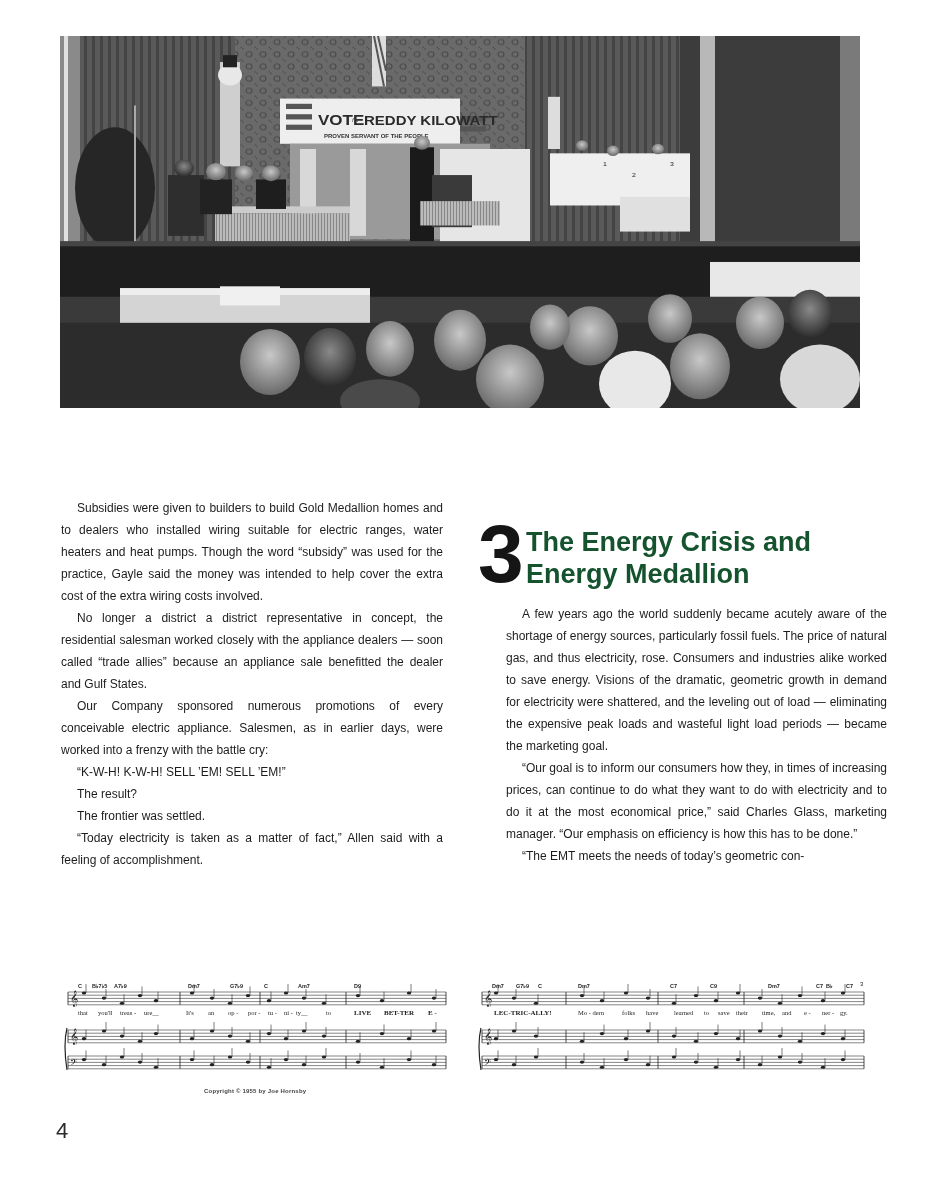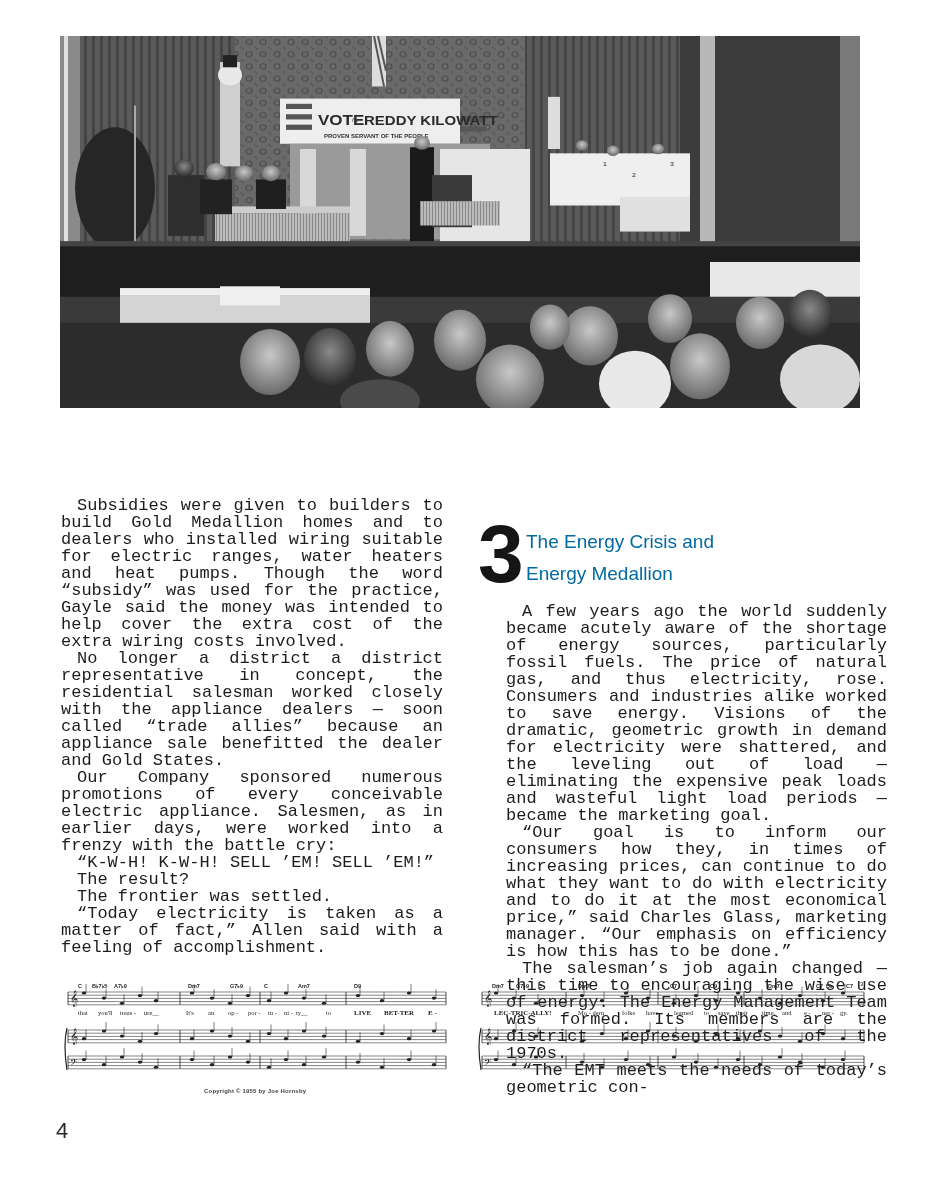--- a/index.html
+++ b/index.html
@@ -4,29 +4,29 @@
 <style>
   html, body { margin: 0; padding: 0; background: #ffffff; }
   body { width: 928px; height: 1200px; position: relative; overflow: hidden; font-family: "Liberation Sans", sans-serif; color: #1c1c1c; }
 
   
   .photo { position: absolute; left: 60px; top: 36px; width: 800px; height: 372px; background: #3a3a3a; overflow: hidden; }
   .photo svg { display: block; width: 100%; height: 100%; }
   .banner-text { font-family: "Liberation Sans", sans-serif; font-weight: bold; }
 
   
-  .col { position: absolute; font-size: 17px; line-height: 17px; text-align: justify; font-family: Liberation Mono, monospace; }
+  .col { position: absolute; font-size: 12px; line-height: 22px; text-align: justify; }
   .col-left { left: 61px; top: 497px; width: 382px; }
   .col-right { left: 506px; top: 603px; width: 381px; }
   .col p { margin: 0; text-indent: 16px; }
 
   
   .chapter { position: absolute; left: 478px; top: 524px; width: 390px; height: 68px; }
   .chapter-num { position: absolute; left: 0; top: -11px; font-size: 82px; font-weight: bold; line-height: 82px; color: #151515; letter-spacing: -2px; }
-  .chapter-title { position: absolute; left: 48px; top: 2px; font-size: 19px; line-height: 32px; font-weight: normal; color: #0369a1; white-space: nowrap; }
+  .chapter-title { position: absolute; left: 48px; top: 2px; font-size: 27px; line-height: 32px; font-weight: bold; color: #14532d; white-space: nowrap; }
 
   
   .music { position: absolute; }
   .music-left { left: 64px; top: 982px; width: 384px; height: 102px; }
   .music-right { left: 478px; top: 982px; width: 388px; height: 104px; }
   .music svg { width: 100%; height: 100%; display: block; }
   .chord { font-size: 5.5px; font-family: "Liberation Sans", sans-serif; font-weight: bold; fill: #222; }
   .lyric { font-size: 6.5px; font-family: "Liberation Serif", serif; fill: #222; }
   .lyric-b { font-size: 7px; font-family: "Liberation Serif", serif; font-weight: bold; fill: #222; }
   .copyright { position: absolute; left: 204px; top: 1088px; font-size: 6px; color: #444; font-weight: bold; letter-spacing: 0.2px; }
@@ -149,40 +149,39 @@
       <ellipse cx="760" cy="395" rx="40" ry="40" fill="#d8d8d8"></ellipse>
       <ellipse cx="320" cy="420" rx="40" ry="25" fill="#4a4a4a"></ellipse>
       <ellipse cx="490" cy="335" rx="20" ry="26" fill="url(#head)"></ellipse>
       <ellipse cx="610" cy="325" rx="22" ry="28" fill="url(#head)"></ellipse>
     </g>
   </svg>
 </div>
 
 <div class="col col-left">
   <p>Subsidies were given to builders to build Gold Medallion homes and to dealers who installed wiring suitable for electric ranges, water heaters and heat pumps. Though the word “subsidy” was used for the practice, Gayle said the money was intended to help cover the extra cost of the extra wiring costs involved.</p>
-  <p>No longer a district a district representative in concept, the residential salesman worked closely with the appliance dealers — soon called “trade allies” because an appliance sale benefitted the dealer and Gold States.</p>
+  <p>No longer a district a district representative in concept, the residential salesman worked closely with the appliance dealers — soon called “trade allies” because an appliance sale benefitted the dealer and Gulf States.</p>
   <p>Our Company sponsored numerous promotions of every conceivable electric appliance. Salesmen, as in earlier days, were worked into a frenzy with the battle cry:</p>
   <p>“K-W-H! K-W-H! SELL ’EM! SELL ’EM!”</p>
   <p>The result?</p>
   <p>The frontier was settled.</p>
   <p>“Today electricity is taken as a matter of fact,” Allen said with a feeling of accomplishment.</p>
 </div>
 
 <div class="chapter">
   <div class="chapter-num">3</div>
   <div class="chapter-title">
     <div>The Energy Crisis and</div>
     <div>Energy Medallion</div>
   </div>
 </div>
 
 <div class="col col-right">
   <p>A few years ago the world suddenly became acutely aware of the shortage of energy sources, particularly fossil fuels. The price of natural gas, and thus electricity, rose. Consumers and industries alike worked to save energy. Visions of the dramatic, geometric growth in demand for electricity were shattered, and the leveling out of load — eliminating the expensive peak loads and wasteful light load periods — became the marketing goal.</p>
   <p>“Our goal is to inform our consumers how they, in times of increasing prices, can continue to do what they want to do with electricity and to do it at the most economical price,” said Charles Glass, marketing manager. “Our emphasis on efficiency is how this has to be done.”</p>
-  <p>The salesman’s job again changed — this time to encouraging the wise use of energy. The Energy Management Team was formed. Its members are the district representatives of the 1970s.</p>
   <p>“The EMT meets the needs of today’s geometric con-</p>
 </div>
 
 <div class="music music-left">
   <svg id="musicL" viewBox="0 0 384 102" preserveAspectRatio="none">
       <line x1="4" x2="382" y1="10" y2="10" stroke="#333" stroke-width="0.6"></line>
       <line x1="4" x2="382" y1="13.2" y2="13.2" stroke="#333" stroke-width="0.6"></line>
       <line x1="4" x2="382" y1="16.4" y2="16.4" stroke="#333" stroke-width="0.6"></line>
       <line x1="4" x2="382" y1="19.6" y2="19.6" stroke="#333" stroke-width="0.6"></line>
       <line x1="4" x2="382" y1="22.8" y2="22.8" stroke="#333" stroke-width="0.6"></line>

